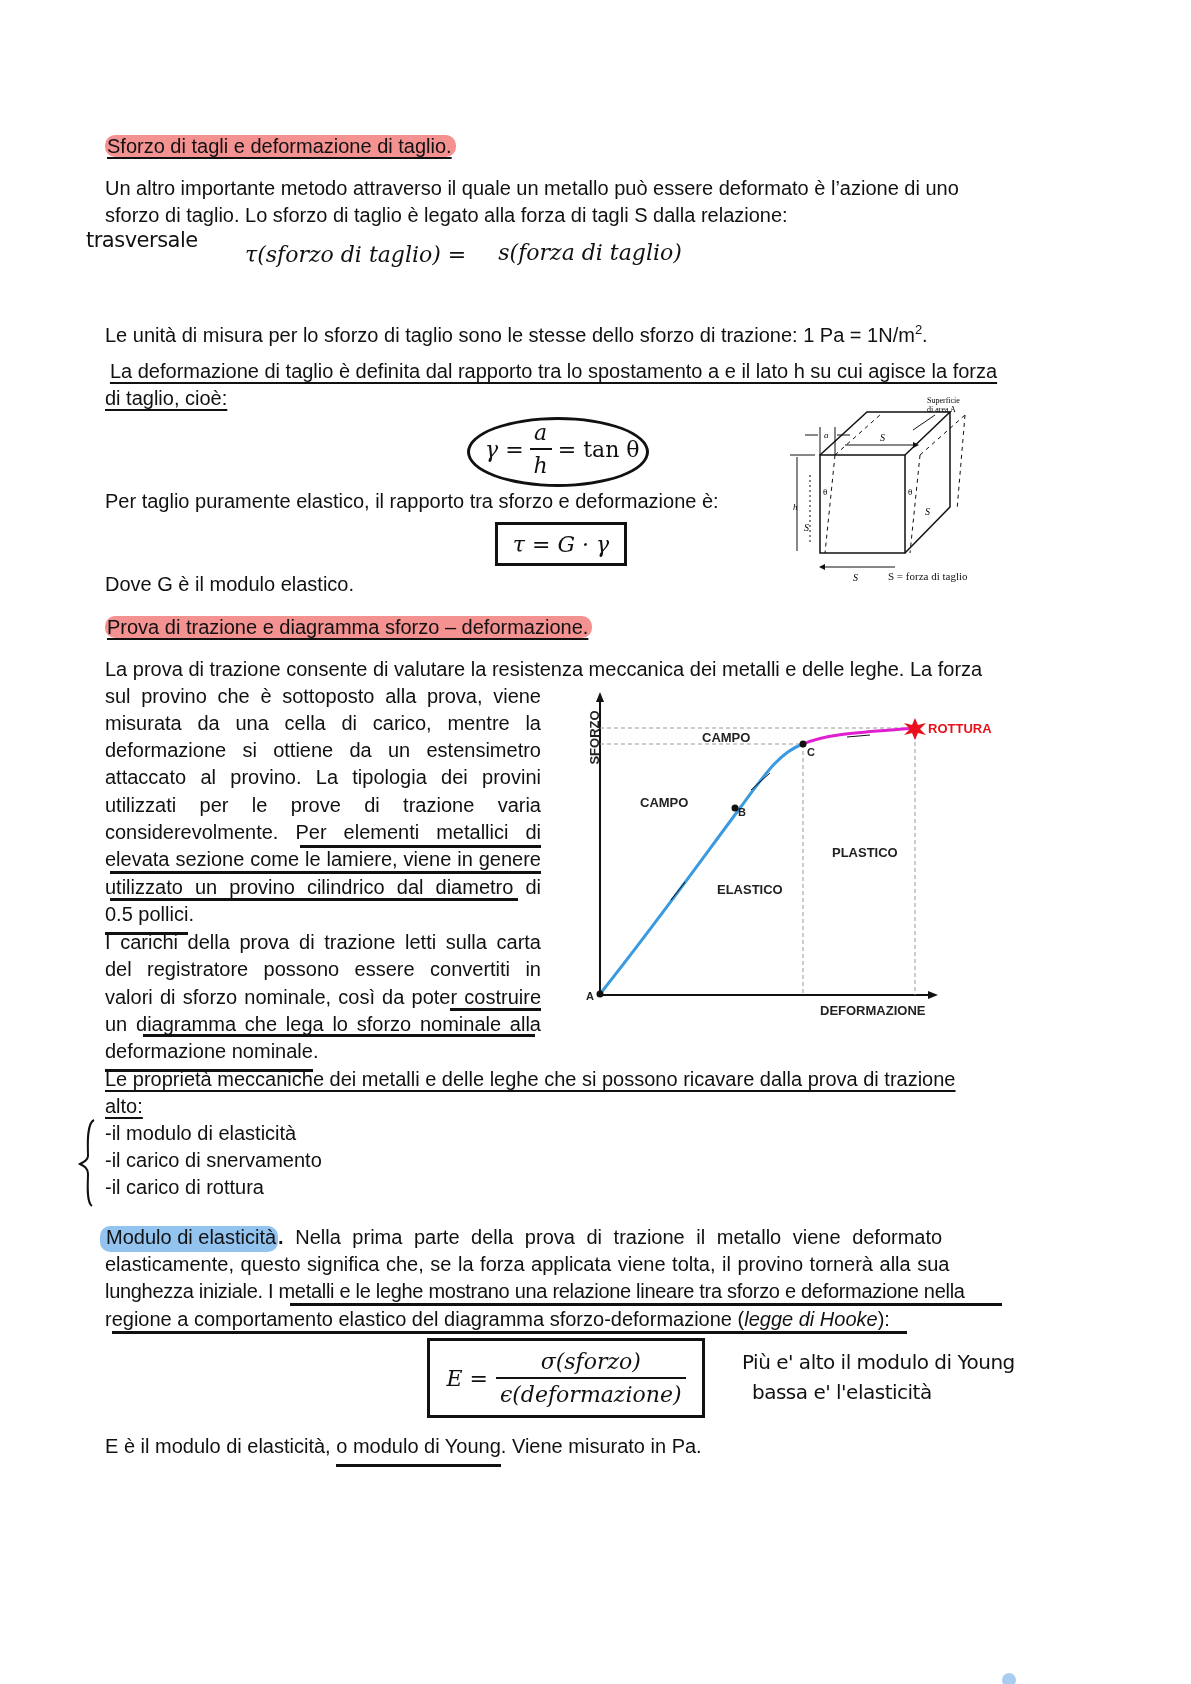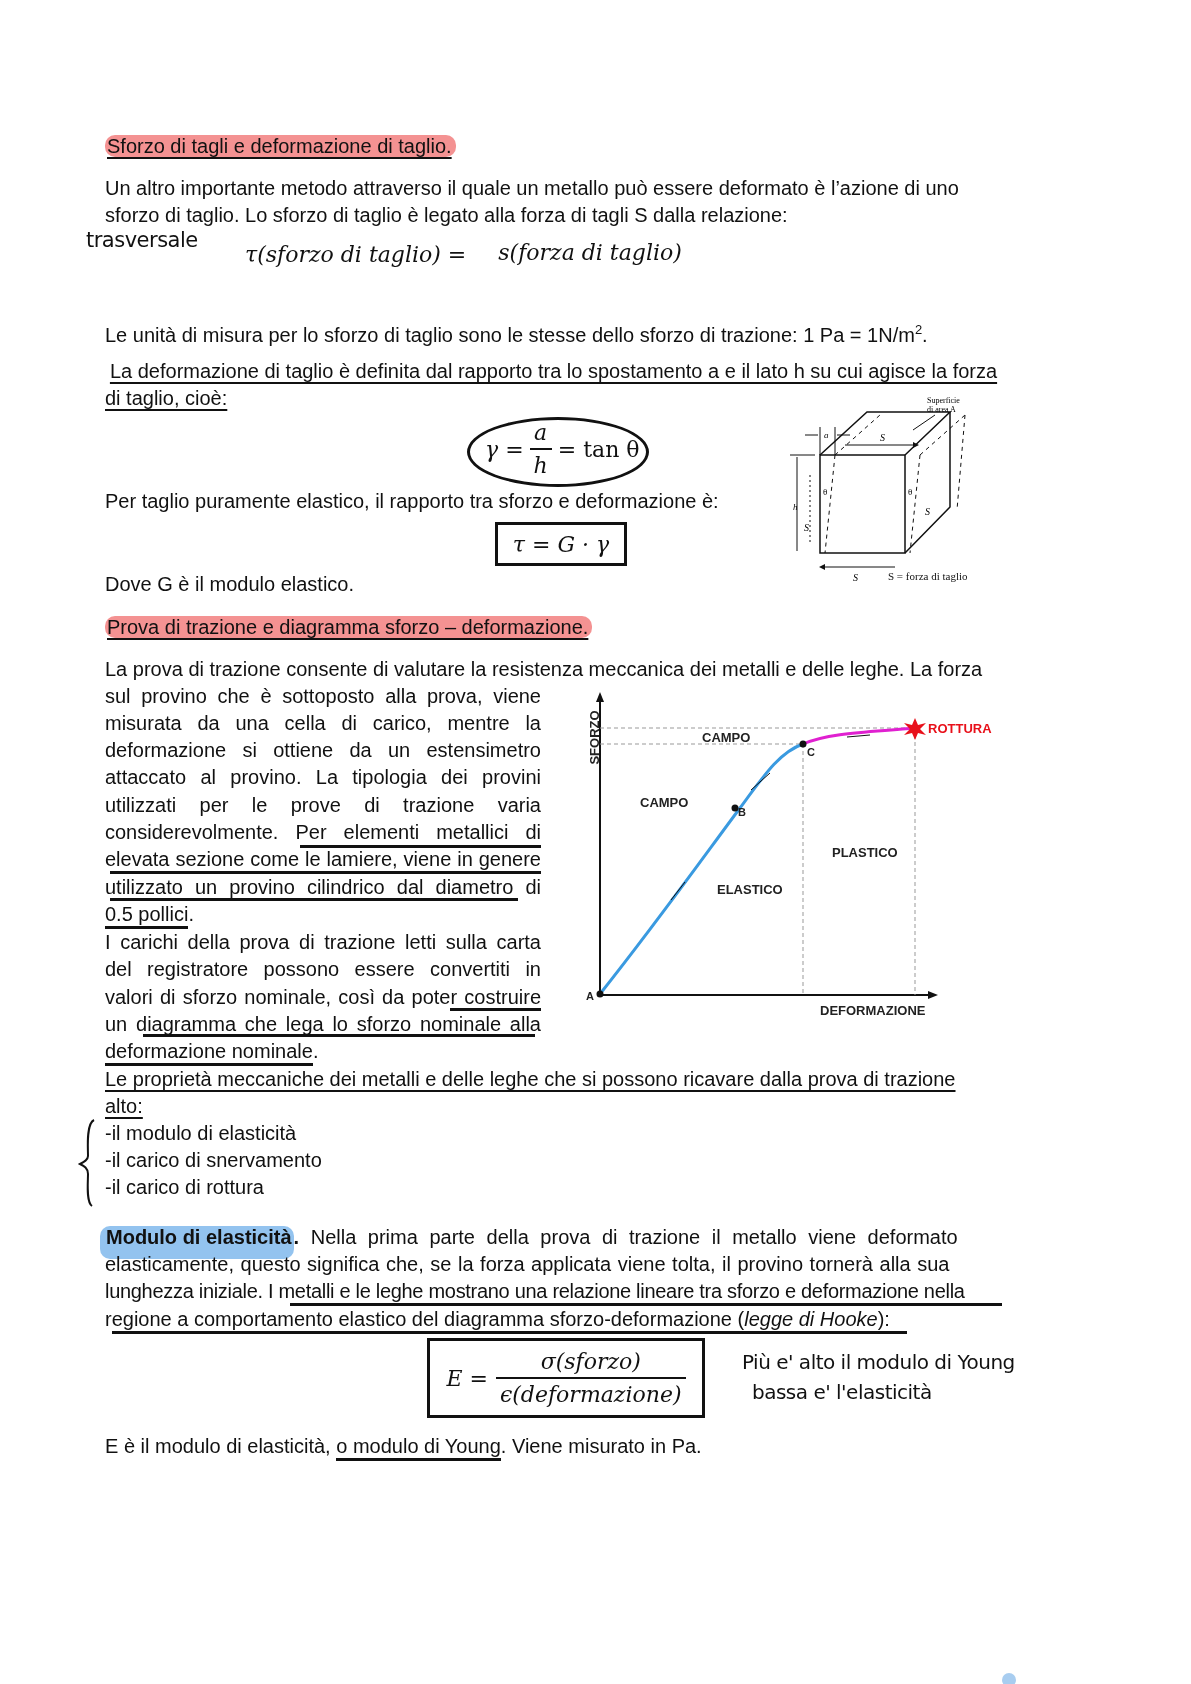--- a/index.html
+++ b/index.html
@@ -3,27 +3,27 @@
 <meta charset="utf-8">
 <style>
   html, body { margin: 0; padding: 0; background: #ffffff; }
   body { width: 1191px; height: 1684px; position: relative; overflow: hidden;
          font-family: "Liberation Sans", "DejaVu Sans", sans-serif; color: #111; }
   .abs { position: absolute; }
   .txt { font-size: 20px; line-height: 29px; white-space: nowrap; }
   .just { text-align: justify; text-align-last: justify; white-space: nowrap; }
   .ul { text-decoration: underline; text-decoration-thickness: 2px; text-underline-offset: 4px; }
   .hl-red { background: rgba(240, 110, 110, 0.75); border-radius: 10px; padding: 0 4px 0 2px; }
-  .hl-blue { background: rgba(120, 180, 235, 0.8); border-radius: 10px; padding: 0 2px 11px 6px; font-weight: bold; }
+  .hl-blue { background: rgba(120, 180, 235, 0.8); border-radius: 10px; padding: 0 2px 4px 6px; font-weight: normal; }
   .math { font-family: "DejaVu Serif", "Liberation Serif", serif; font-style: italic; font-size: 22px; }
   .frac { display: inline-flex; flex-direction: column; align-items: center; vertical-align: middle; }
   .frac .num { padding: 0 4px 3px 4px; }
   .frac .den { border-top: 2px solid #111; padding: 3px 4px 0 4px; }
   .hand { font-family: "DejaVu Sans", sans-serif; font-size: 20px; color: #111; letter-spacing: -0.5px; }
-  .inline-ul { border-bottom: 3px solid #111; padding-bottom: 1px; }
+  .inline-ul { border-bottom: 3px solid #111; padding-bottom: 7px; }
   .chart-lbl { font-family: "Liberation Sans", sans-serif; font-weight: bold; font-size: 13px; color: #222; }
   .list-item { font-size: 20px; line-height: 29px; }
   svg text { font-family: "Liberation Serif", serif; }
 </style>
 </head>
 <body>
 
 <div class="abs txt" style="left:105px; top:132px;">
   <span class="ul hl-red">Sforzo di tagli e deformazione di taglio.</span>
 </div>

